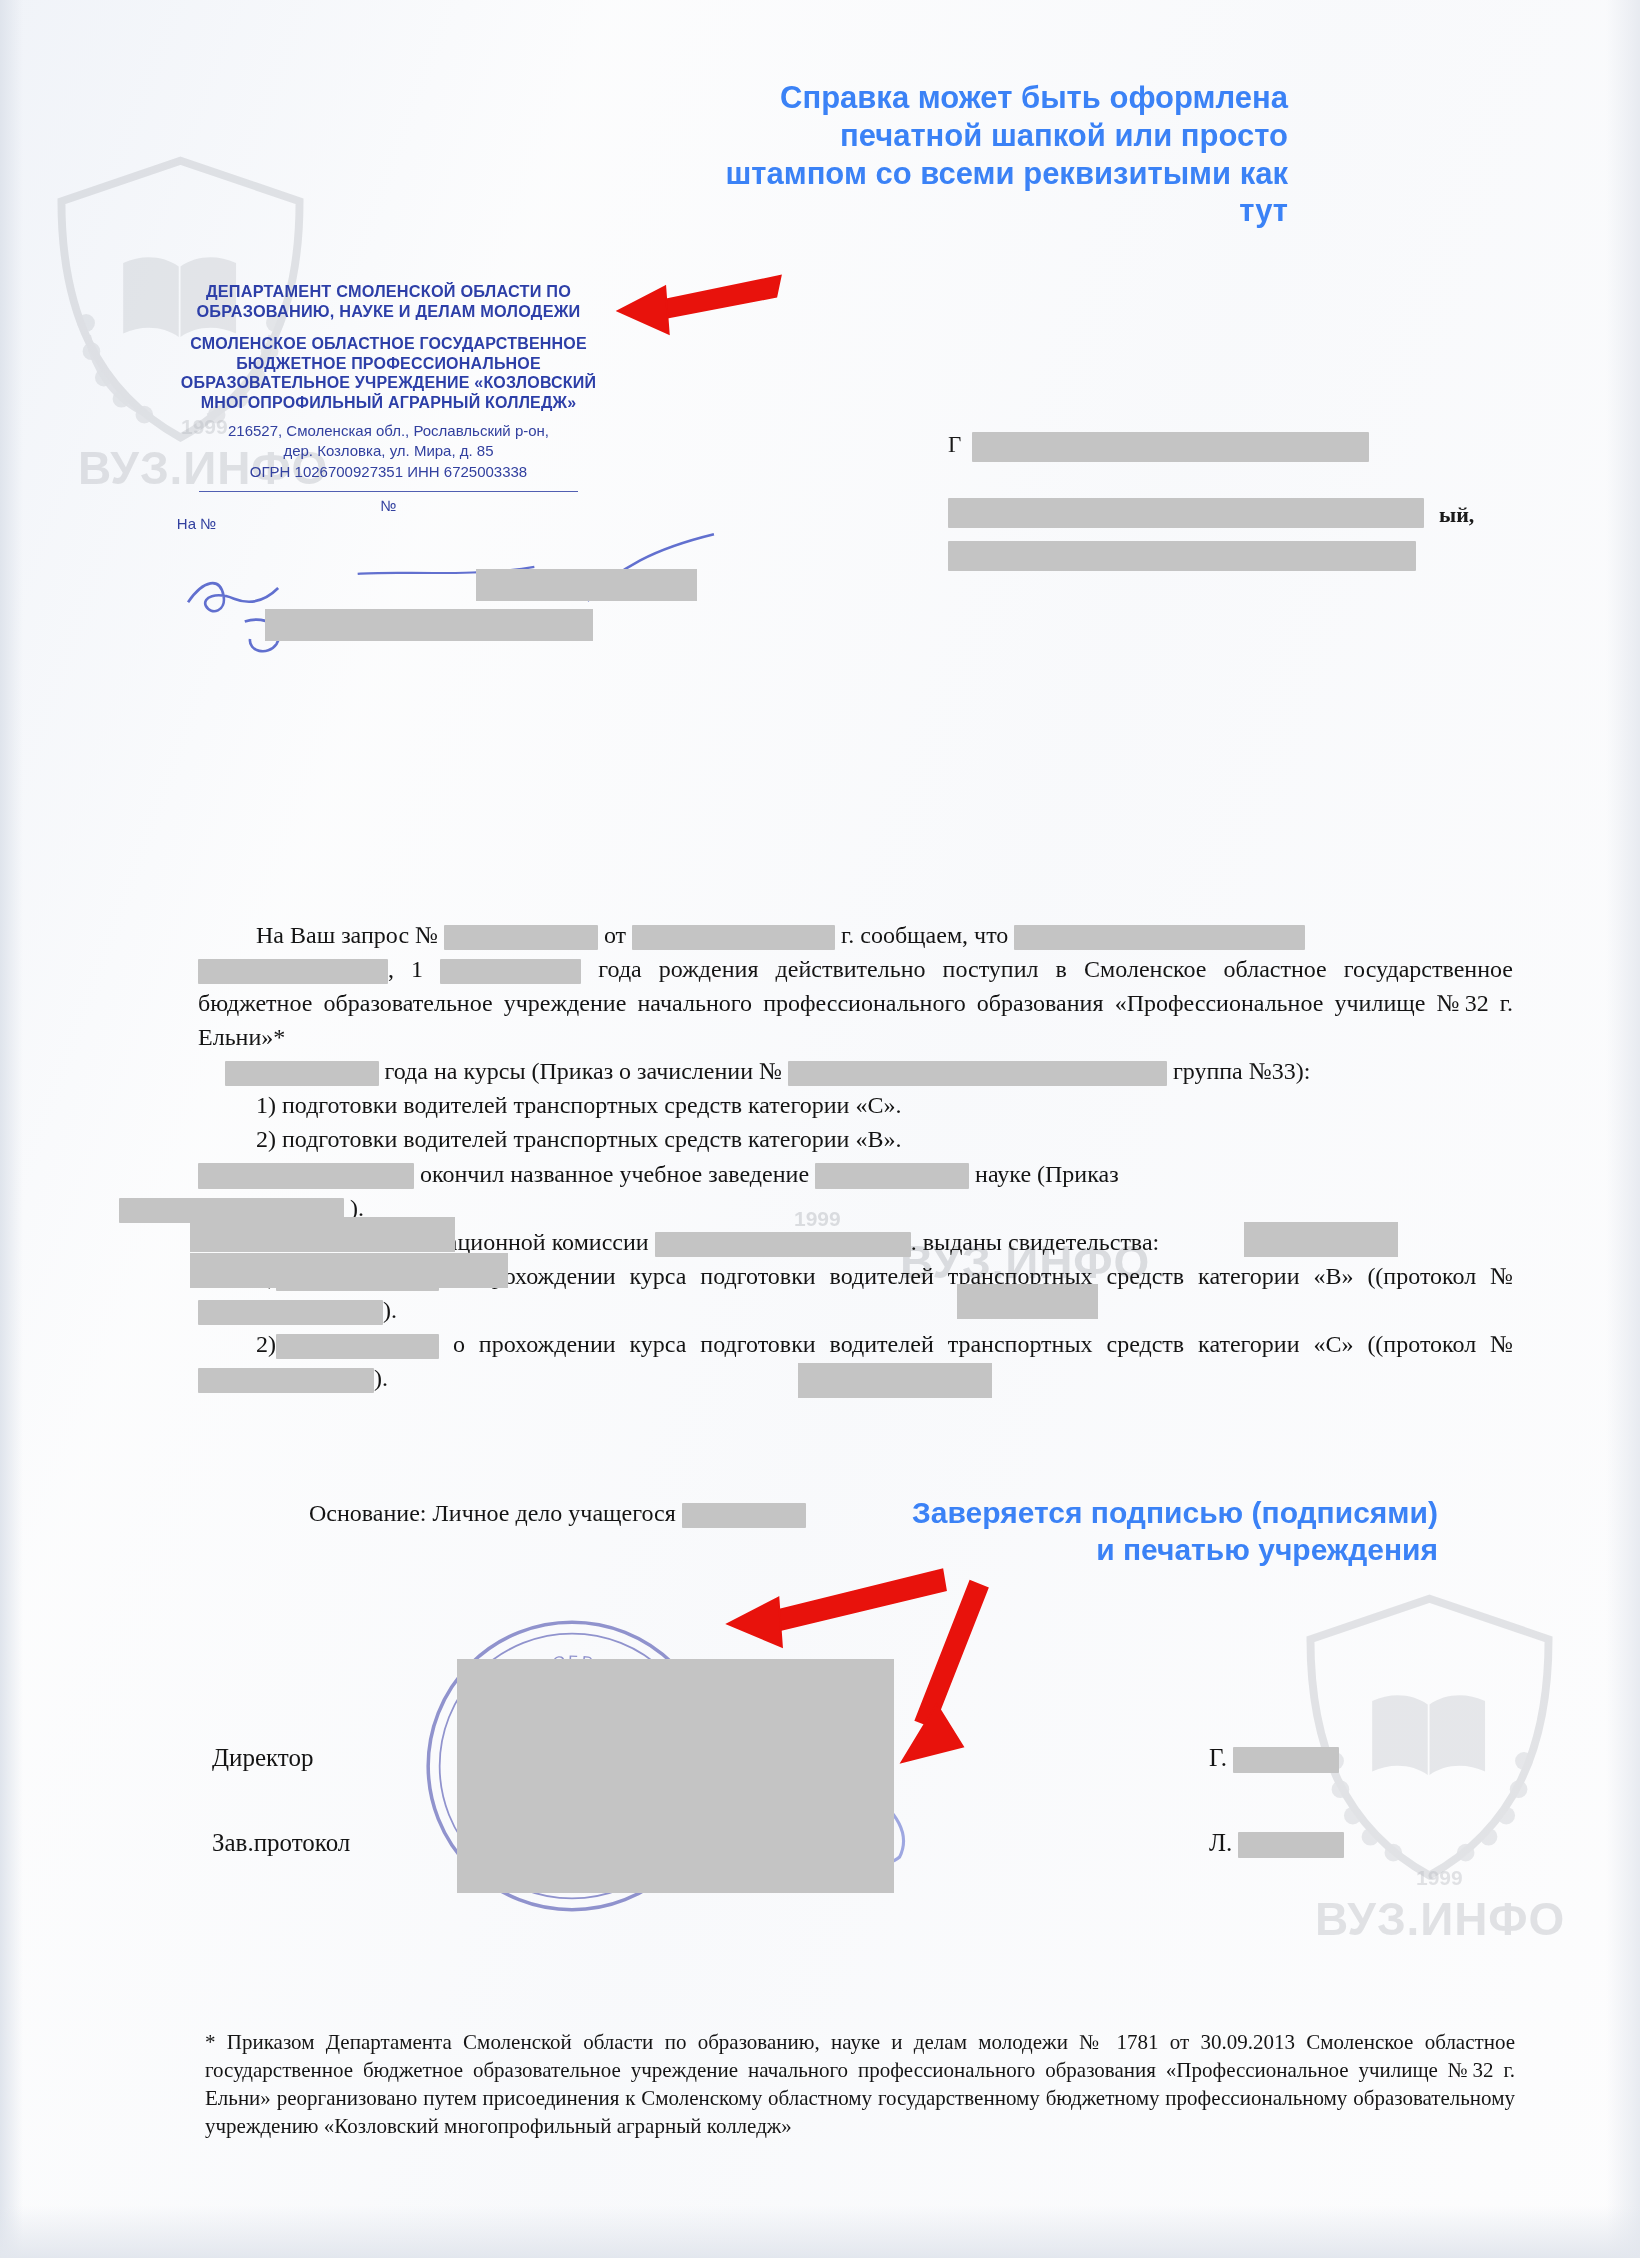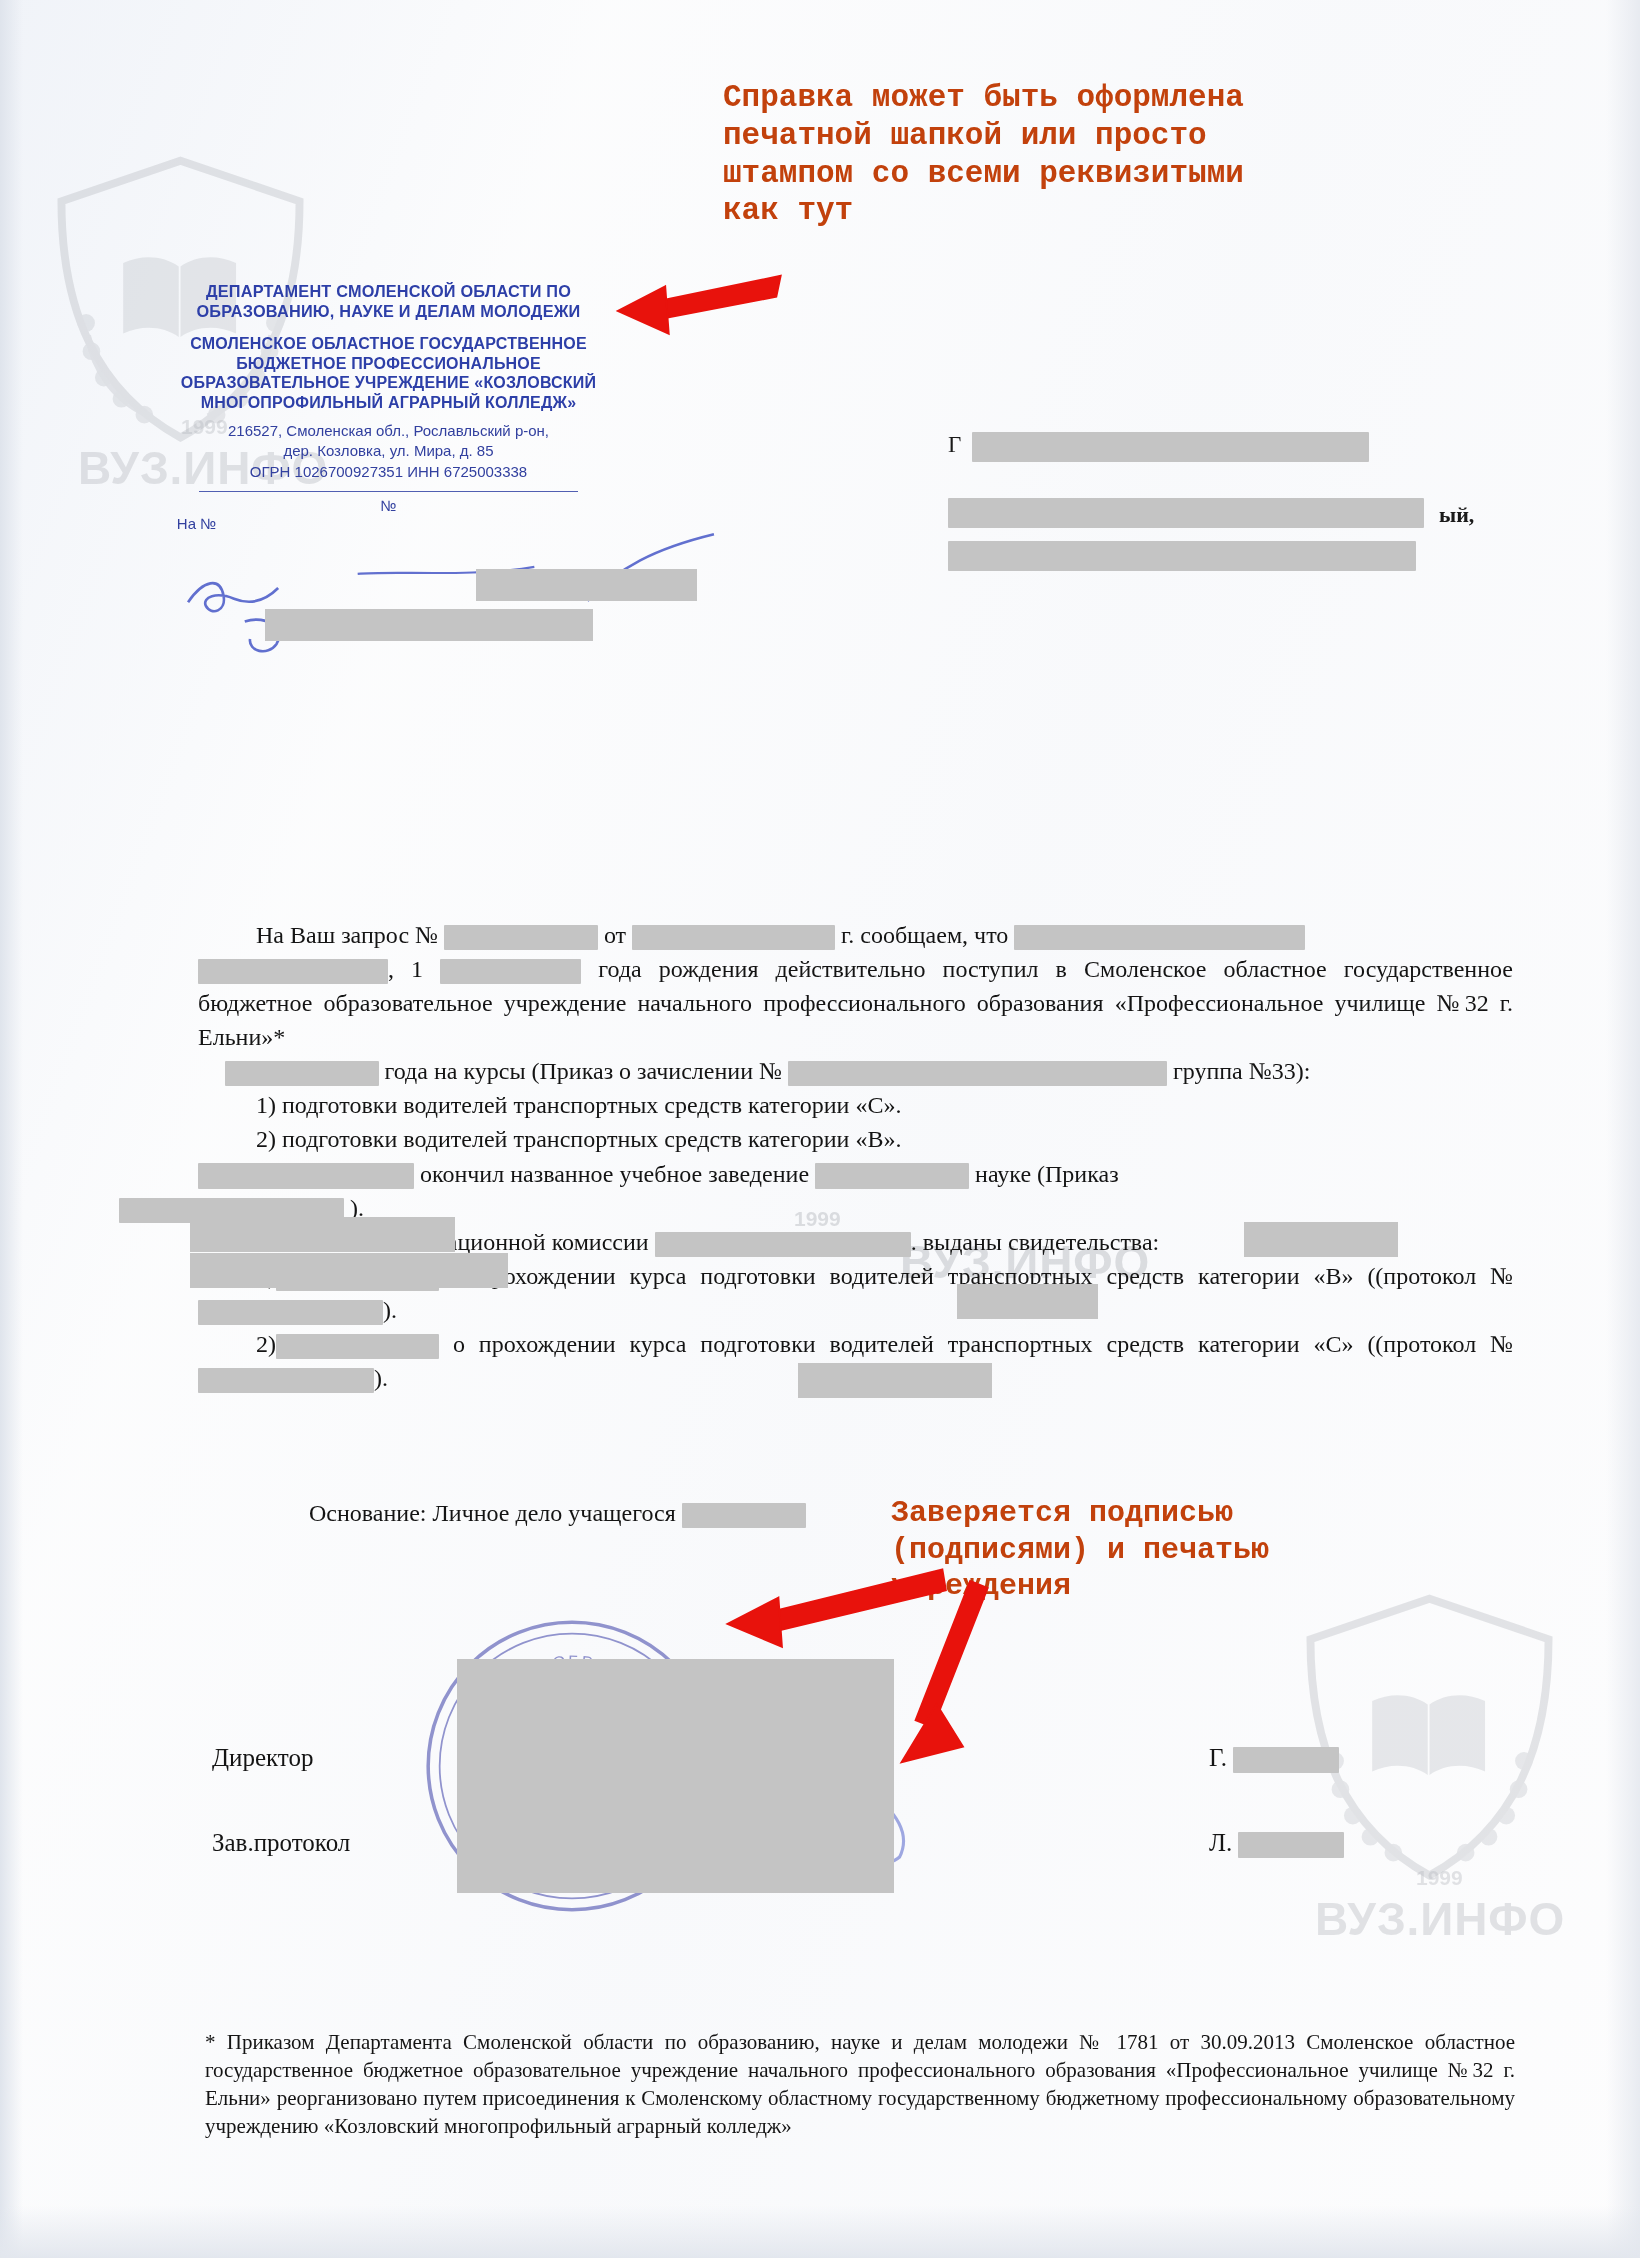--- a/index.html
+++ b/index.html
@@ -125,25 +125,25 @@
     display: inline-block;
     background: #c4c4c4;
     vertical-align: middle;
     height: 1.05em;
     border-radius: 0.9px;
   }
 
   
   .annot {
     position: absolute;
-    color: #c2410c;
-    font-family: Liberation Mono, monospace;
+    color: #3b82f6;
+    font-family: Liberation Sans, sans-serif;
     font-weight: bold;
     line-height: 1.22;
-    text-align: left;
+    text-align: right;
   }
   .annot-top { font-size: 31px; }
   .annot-bottom { font-size: 30px; }
   .arrow { position: absolute; pointer-events: none; }
 
   
   .addressee {
     position: absolute;
     left: 948px;
     top: 432px;

